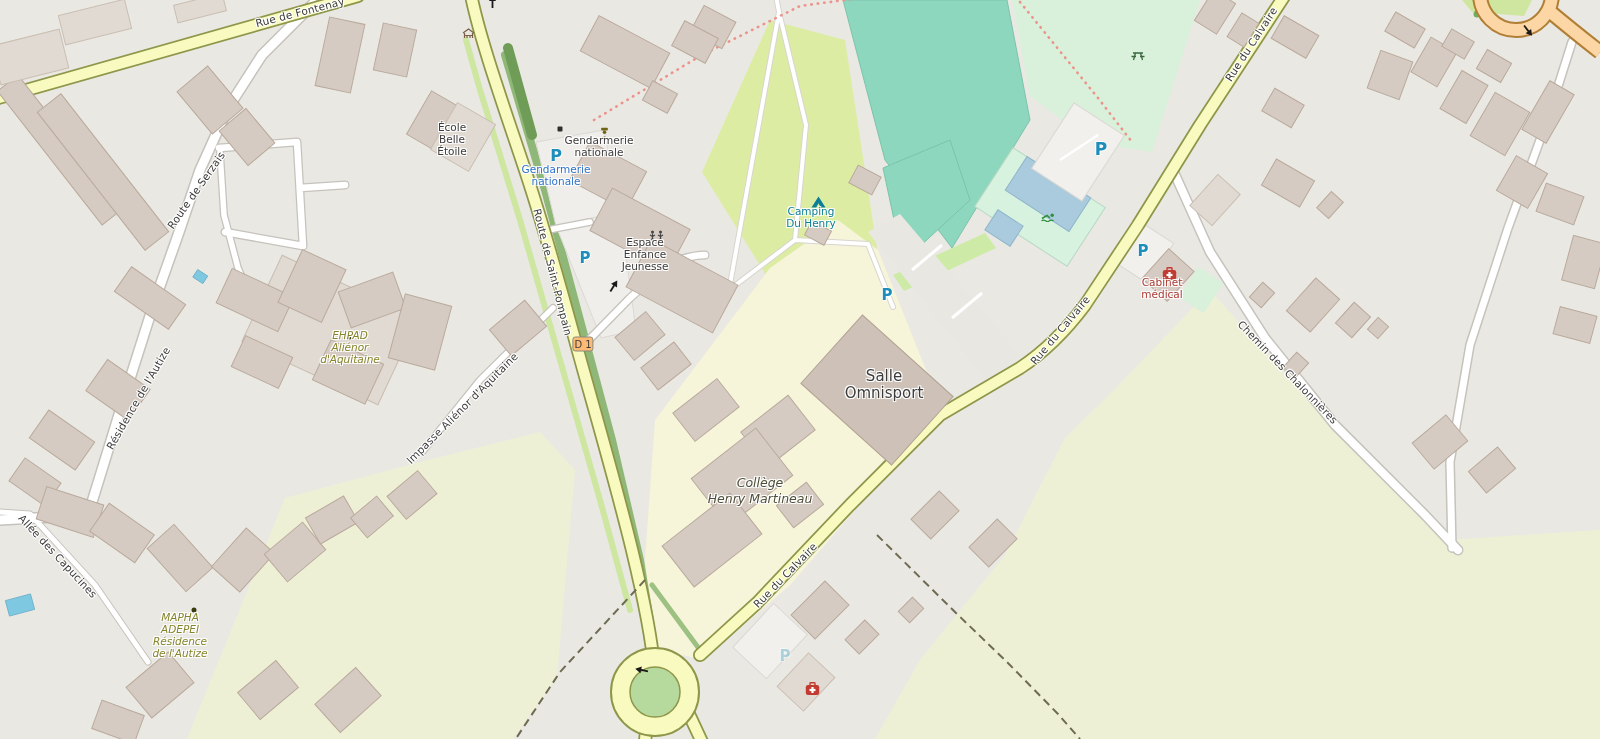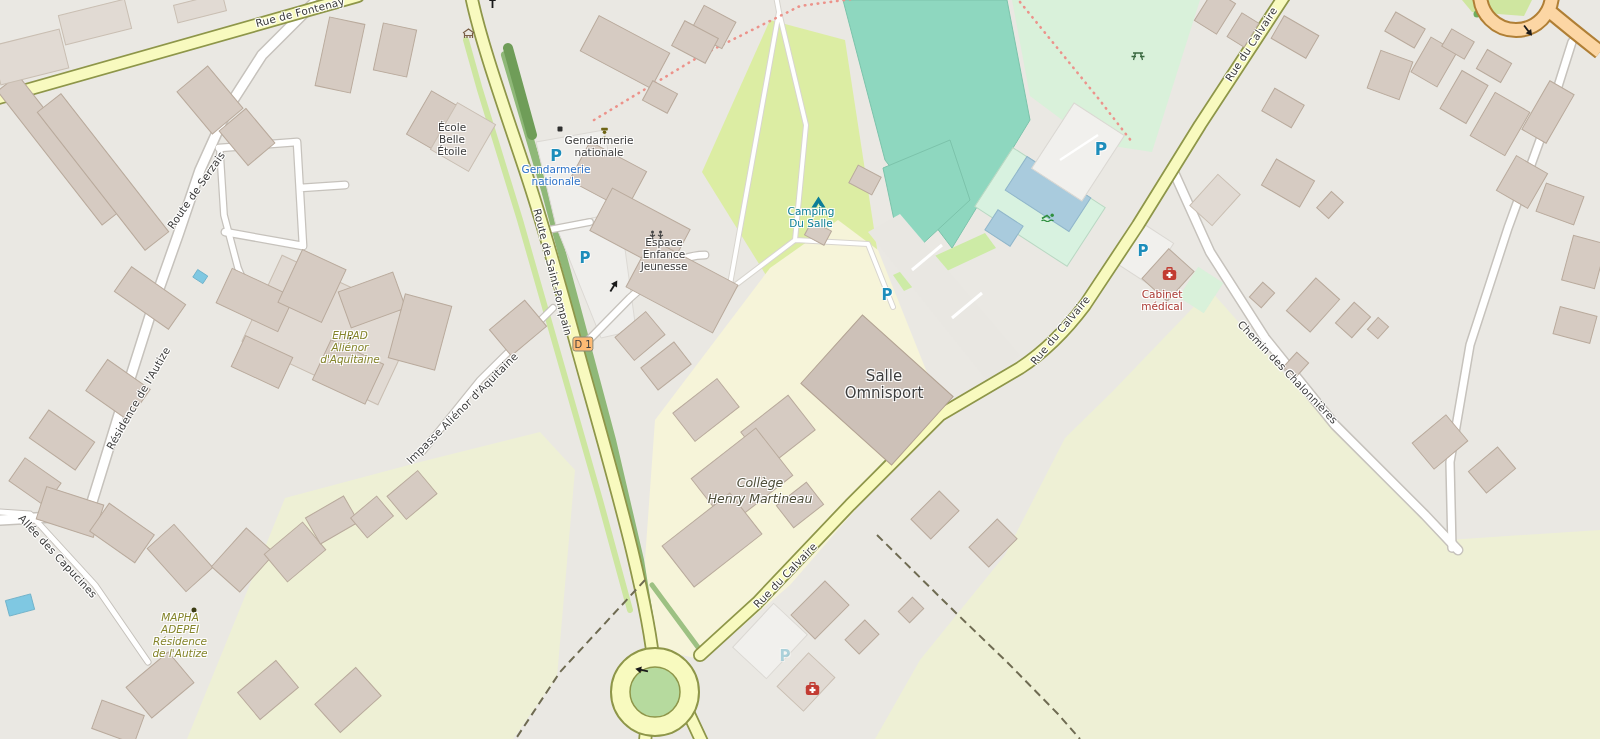--- a/index.html
+++ b/index.html
@@ -290,34 +290,34 @@
   <div class="icon" style="left:648px;top:230px">
     <svg width="17" height="11" viewBox="0 0 17 11">
         <g stroke="#454545" stroke-width="1.2" fill="none">
           <circle cx="4.5" cy="2" r="1.5" fill="#454545" stroke="none"></circle>
           <path d="M4.5 3.5 V8 M2 5 L4.5 6.5 L7 5 M3 11 L4.5 8 L6 11"></path>
           <circle cx="12.5" cy="2" r="1.5" fill="#454545" stroke="none"></circle>
           <path d="M12.5 3.5 V8 M10 5 L12.5 6.5 L15 5 M11 11 L12.5 8 L14 11"></path>
         </g>
       </svg>
   </div>
-  <div class="poi dark" style="left:664px;top:255px">
+  <div class="poi dark" style="left:645px;top:255px">
     <div>Espace</div>
       <div>Enfance</div>
       <div>Jeunesse</div>
   </div>
 
   <div class="icon" style="left:811px;top:196px">
     <svg width="15" height="12" viewBox="0 0 15 12">
         <path d="M7.5 0.5 L14.5 11.5 H9.8 L7.5 7.2 L5.2 11.5 H0.5 Z" fill="#0c7e98"></path>
       </svg>
   </div>
   <div class="poi teal" style="left:811px;top:218px">
     <div>Camping</div>
-      <div>Du Salle</div>
+      <div>Du Henry</div>
   </div>
 
   <div class="poi dark" style="left:884px;top:385px;font-size:15px">
     <div>Salle</div>
       <div>Omnisport</div>
   </div>
 
   <div class="poi college" style="left:760px;top:491px">
     <div>Collège</div>
       <div>Henry Martineau</div>
@@ -339,21 +339,21 @@
   </div>
 
   <div class="icon" style="left:1162px;top:267px">
     <svg width="15" height="14" viewBox="0 0 15 14">
         <path d="M5 3 V1.5 Q5 0.8 5.7 0.8 H9.3 Q10 0.8 10 1.5 V3" stroke="#c23b32" stroke-width="1.4" fill="none"></path>
         <rect x="0.8" y="3" width="13.4" height="10" rx="2.2" fill="#c23b32"></rect>
         <rect x="6.4" y="5" width="2.2" height="6" fill="#fff"></rect>
         <rect x="4.5" y="6.9" width="6" height="2.2" fill="#fff"></rect>
       </svg>
   </div>
-  <div class="poi red" style="left:1162px;top:301px">
+  <div class="poi red" style="left:1162px;top:289px">
     <div>Cabinet</div>
       <div>médical</div>
   </div>
 
   <div class="icon" style="left:805px;top:682px">
     <svg width="15" height="14" viewBox="0 0 15 14">
         <path d="M5 3 V1.5 Q5 0.8 5.7 0.8 H9.3 Q10 0.8 10 1.5 V3" stroke="#c23b32" stroke-width="1.4" fill="none"></path>
         <rect x="0.8" y="3" width="13.4" height="10" rx="2.2" fill="#c23b32"></rect>
         <rect x="6.4" y="5" width="2.2" height="6" fill="#fff"></rect>
         <rect x="4.5" y="6.9" width="6" height="2.2" fill="#fff"></rect>

